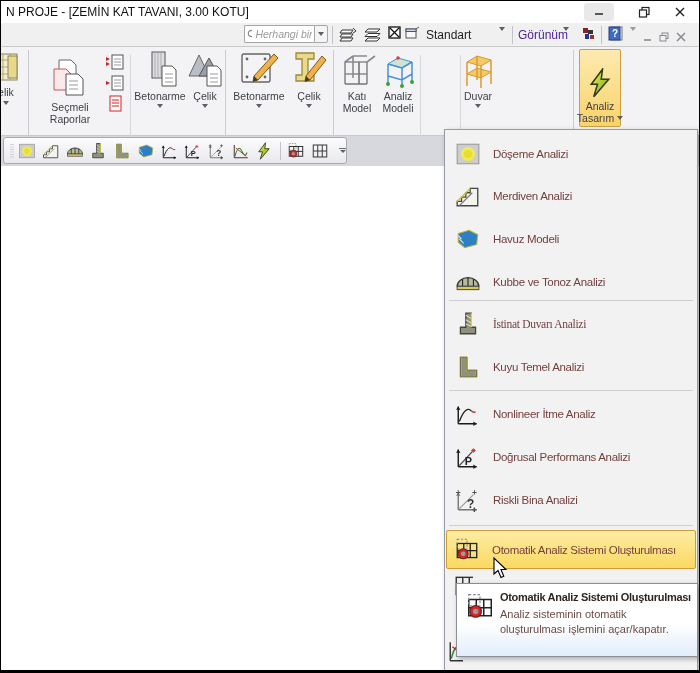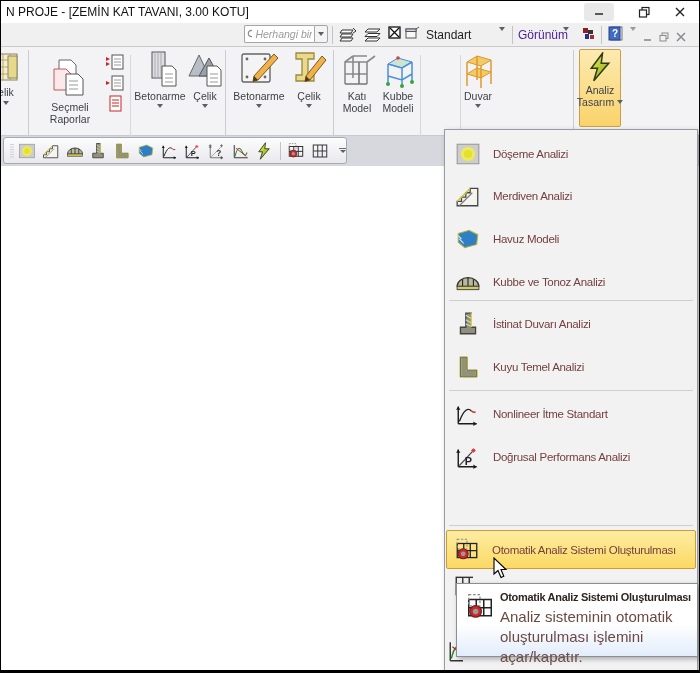--- a/index.html
+++ b/index.html
@@ -45,21 +45,21 @@
   .mi svg{flex:0 0 auto;}
   .msep{position:absolute;left:4px;width:244px;height:1px;background:#cfcfcf;}
   #mi-hl{position:absolute;left:1px;top:400px;width:250px;height:39px;border:1px solid #cf9a38;border-radius:2px;
       background:linear-gradient(#fdeca2,#fbd963);display:flex;align-items:center;gap:12px;padding-left:7px;
       font-size:11.5px;letter-spacing:-0.3px;color:#74403e;white-space:nowrap;}
   
   #tooltip{left:455px;top:582px;width:242px;height:74px;background:linear-gradient(#ffffff 55%,#e2edfb);
       border:1px solid #8a8f96;box-shadow:2px 2px 5px rgba(0,0,0,.3);z-index:15;padding:5px 4px 4px 6px;}
   #tt-title{position:absolute;left:43px;top:7px;font-size:11px;font-weight:bold;letter-spacing:-0.3px;
       color:#2e2521;white-space:nowrap;}
-  #tt-body{position:absolute;left:43px;top:23px;width:182px;font-size:15px;line-height:1.32;color:#6b4a44;}
+  #tt-body{position:absolute;left:43px;top:23px;width:182px;font-size:11px;line-height:1.32;color:#6b4a44;}
   svg{display:block;}
   svg text{font-family:"Liberation Sans",sans-serif;}
 </style>
 </head>
 <body>
 
 <svg width="0" height="0" style="position:absolute">
   <defs>
     <linearGradient id="lg-bolt" x1="0" y1="0" x2="1" y2="1">
       <stop offset="0" stop-color="#eef455"></stop>
@@ -329,37 +329,37 @@
     </div>
     <div class="abs rbtn" style="left:377px;top:3px;width:40px;height:76px;">
       <svg width="40" height="40" viewBox="0 0 40 40">
         <path d="M10,14 L20,8 34,12 24,18 Z" fill="#cfe3d2" stroke="#4a90d9"></path>
         <path d="M10,34 V14 M24,36 V18 M34,32 V12 M10,14 L24,18 34,12 M10,26 L24,30 34,24" fill="none" stroke="#4a90d9" stroke-width="1.5"></path>
         <circle cx="10" cy="34" r="2" fill="#3aa33a"></circle>
           <circle cx="24" cy="36" r="2" fill="#3aa33a"></circle>
           <circle cx="34" cy="32" r="2" fill="#3aa33a"></circle>
         <circle cx="20" cy="8" r="1.8" fill="#cc4444"></circle>
       </svg>
-      <span class="rlabel">Kubbe Modeli</span>
+      <span class="rlabel">Analiz Modeli</span>
     </div>
     <div class="abs vline" style="left:419px;top:8px;height:104px;background:#d4d7db;"></div>
     <div class="abs rbtn" style="left:422px;top:3px;width:36px;height:76px;margin-left:37px;">
       <svg width="38" height="40" viewBox="0 0 38 40">
         <path d="M8,12 L18,6 32,10 22,16 Z" fill="#f3c96a" stroke="#d89a2a"></path>
         <path d="M8,24 L18,18 32,22 22,28 Z" fill="#f3c96a" stroke="#d89a2a"></path>
         <path d="M8,36 V12 M22,38 V16 M32,34 V10 M18,30 V6" fill="none" stroke="#e09a28" stroke-width="1.5"></path>
       </svg>
       <span class="rlabel">Duvar</span>
       <span class="arr" style="margin-top:2px;"></span>
     </div>
     <div class="abs vline" style="left:459px;top:8px;height:104px;background:#d4d7db;"></div>
     <div class="abs glabel" style="left:335px;top:119px;width:110px;overflow:hidden;">Analiz ve Tas</div>
     <div class="abs gsep" style="left:572px;"></div>
 
-    <div class="abs rbtn rbtn-hl" style="left:578px;top:2px;width:42px;height:78px;padding-top:0;">
+    <div class="abs rbtn rbtn-hl" style="left:578px;top:2px;width:42px;height:78px;padding-top:16px;">
       <svg width="30" height="34" viewBox="0 0 24 24">
           <use href="#s-bolt"></use>
         </svg>
       <span class="rlabel">Analiz</span>
       <span style="display:flex;align-items:center;gap:3px;">
           <span>Tasarım</span>
           <span class="arr"></span>
         </span>
     </div>
   </div>
@@ -463,44 +463,50 @@
         </svg>
       <span>Havuz Modeli</span>
     </div>
     <div class="mi" style="top:131px;">
       <svg width="26" height="26" viewBox="0 0 24 24">
           <use href="#s-kubbe"></use>
         </svg>
       <span>Kubbe ve Tonoz Analizi</span>
     </div>
     <div class="msep" style="top:170px;"></div>
-    <div class="mi" style="top:173px;">
+    <div class="mi" style="top:173px;font-family:Liberation Serif, serif;">
       <svg width="26" height="26" viewBox="0 0 24 24">
           <use href="#s-istinat"></use>
         </svg>
       <span>İstinat Duvarı Analizi</span>
     </div>
     <div class="mi" style="top:216px;">
       <svg width="26" height="26" viewBox="0 0 24 24">
           <use href="#s-kuyu"></use>
         </svg>
       <span>Kuyu Temel Analizi</span>
     </div>
     <div class="msep" style="top:260px;"></div>
     <div class="mi" style="top:263px;">
       <svg width="26" height="26" viewBox="0 0 24 24">
           <use href="#s-nonlineer"></use>
         </svg>
-      <span>Nonlineer İtme Standart</span>
+      <span>Nonlineer İtme Analiz</span>
     </div>
     <div class="mi" style="top:306px;">
       <svg width="26" height="26" viewBox="0 0 24 24">
           <use href="#s-dogrusal"></use>
         </svg>
       <span>Doğrusal Performans Analizi</span>
+    </div>
+    <div class="mi" style="top:349px;">
+      <svg width="26" height="26" viewBox="0 0 24 24">
+          <use href="#s-riskli"></use>
+        </svg>
+      <span>Riskli Bina Analizi</span>
     </div>
     <div class="msep" style="top:395px;"></div>
     <div id="mi-hl">
       <svg width="26" height="26" viewBox="0 0 24 24">
           <use href="#s-gridred"></use>
         </svg>
       <span>Otomatik Analiz Sistemi Oluşturulması</span>
     </div>
 
     <div class="abs" style="left:8px;top:443px;width:20px;height:24px;overflow:hidden;">

